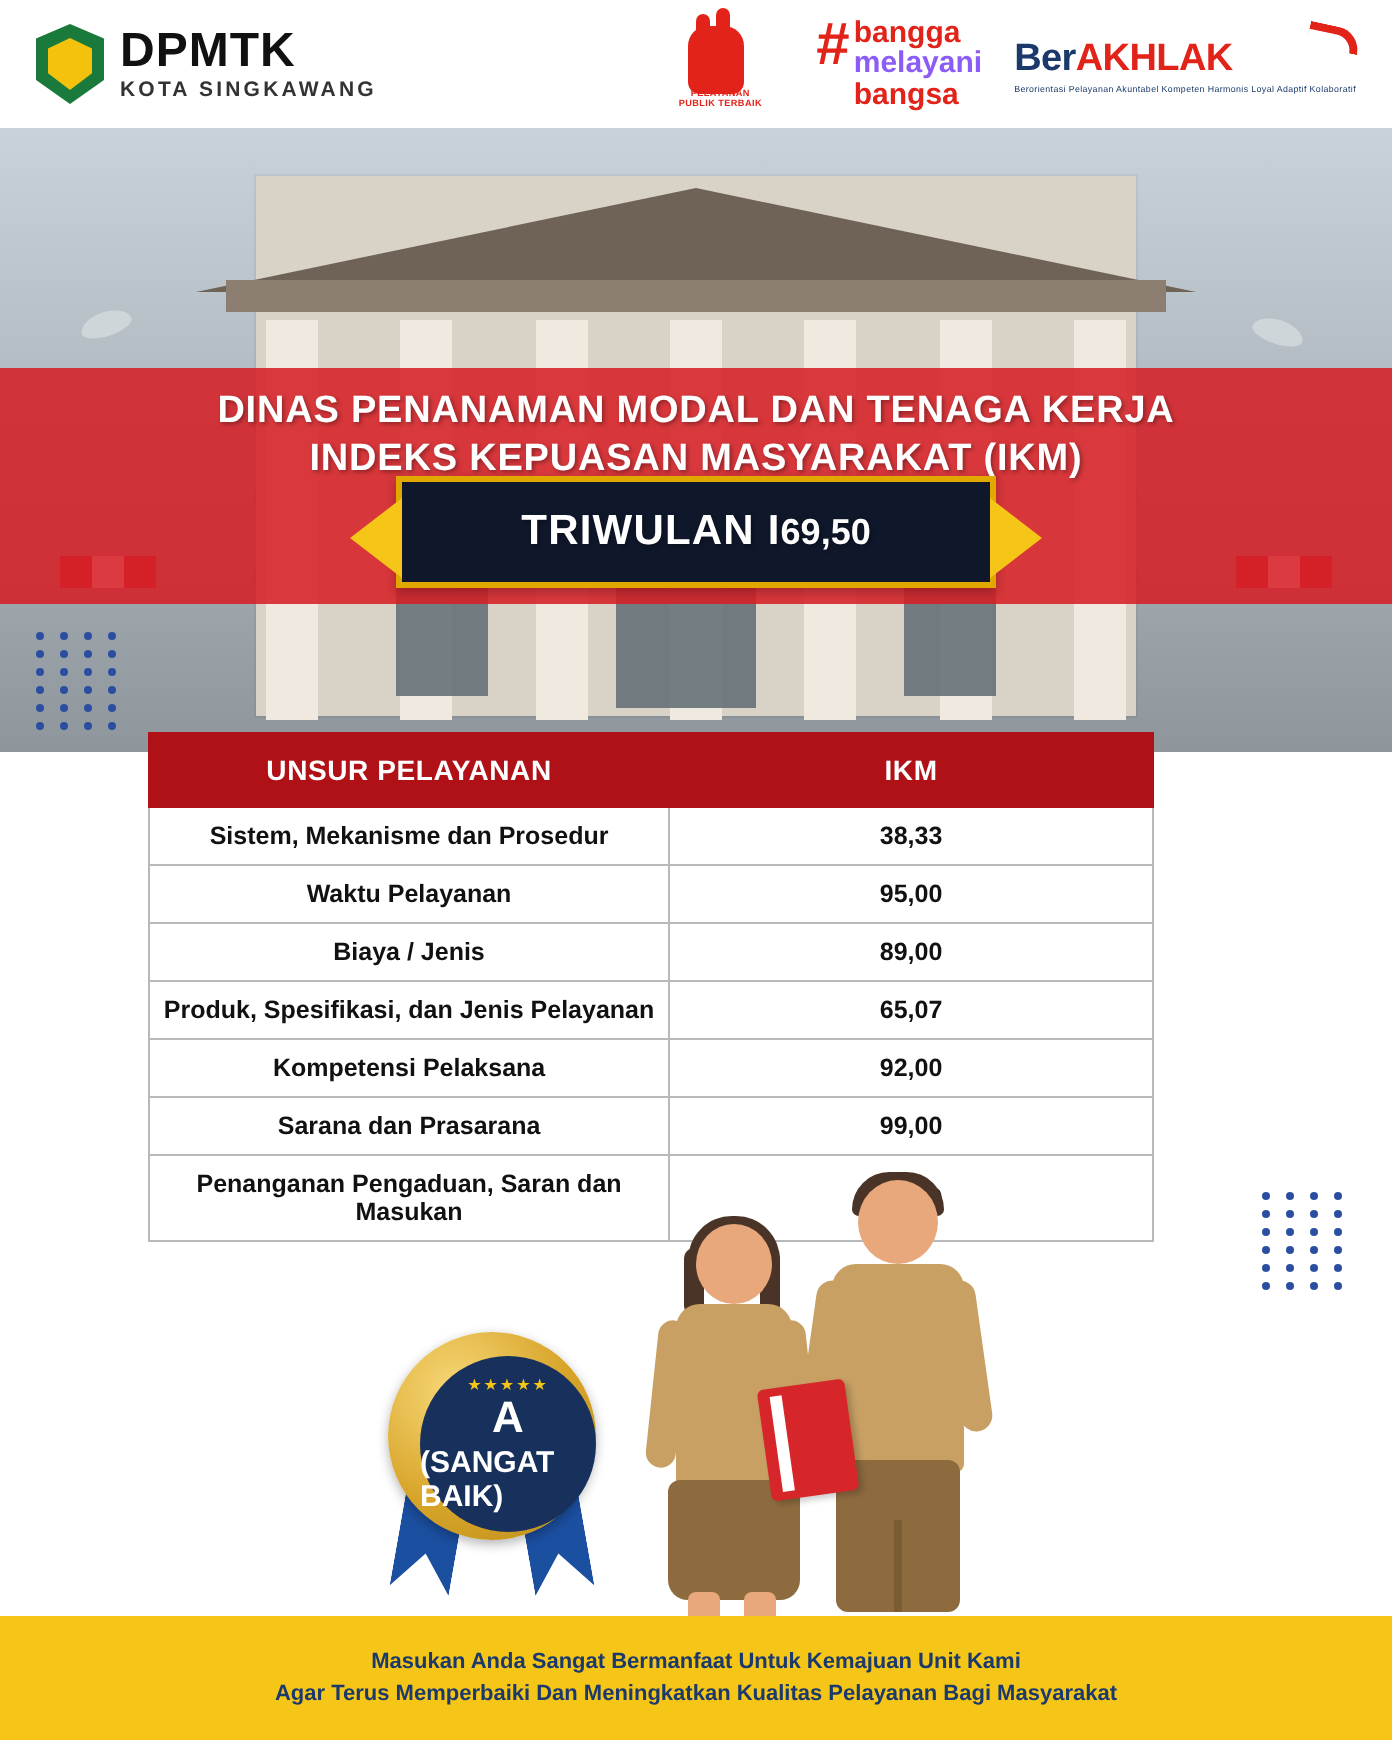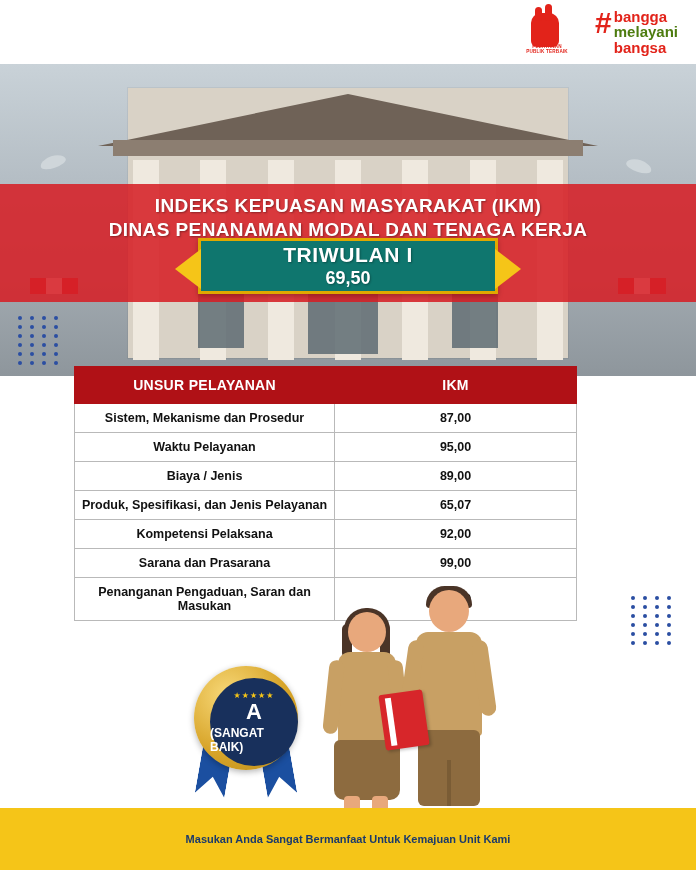--- a/index.html
+++ b/index.html
@@ -74,21 +74,21 @@
     font-size: 4.6px; font-weight: bold; color: #e2231a; letter-spacing: .2px;
   }
   .logo-bangga { line-height: 1.02; }
   .logo-bangga .hashline { display: flex; align-items: flex-start; }
   .logo-bangga .hash {
     font-size: 30px; font-weight: bold; color: #e2231a; margin-right: 2px;
     line-height: 0.95;
   }
   .logo-bangga .words { display: flex; flex-direction: column; }
   .logo-bangga .w1 { font-size: 15px; font-weight: bold; color: #e2231a; line-height: 1.02; }
-  .logo-bangga .w2 { font-size: 15px; font-weight: bold; color: #4d7c0f; line-height: 1.02; }
+  .logo-bangga .w2 { font-size: 15px; font-weight: bold; color: #8b5cf6; line-height: 1.02; }
   .logo-bangga .w3 { font-size: 15px; font-weight: bold; color: #e2231a; line-height: 1.02; }
   .logo-berakhlak { position: relative; padding-top: 2px; }
   .logo-berakhlak .bk-main {
     font-size: 19px; font-weight: bold; color: #1b3a6b; letter-spacing: -0.3px;
   }
   .logo-berakhlak .bk-main .red { color: #e2231a; }
   .logo-berakhlak .bk-sub {
     font-size: 4.4px; color: #1b3a6b; letter-spacing: .2px; margin-top: 1px;
     text-align: center;
   }
@@ -166,24 +166,24 @@
   .title-band .l3 { font-size: 19px; line-height: 1.25; }
   .title-band .l4 { font-size: 16px; line-height: 1.45; margin-top: 2px; }
 
   
   .ribbon-wrap {
     position: absolute; left: 50%; transform: translateX(-50%);
     top: 238px; z-index: 20; width: 300px; text-align: center;
   }
   .ribbon {
     position: relative;
-    background: #0f766e;
+    background: #0f172a;
     border: 3px solid #e0a800;
     height: 56px;
-    display: flex; flex-direction: column; align-items: center; justify-content: center;
+    display: flex; align-items: center; justify-content: center;
     color: #ffffff;
     box-shadow: 0 2px 5px rgba(0,0,0,.25);
   }
   .ribbon:before, .ribbon:after {
     content: ""; position: absolute; top: 8px;
     width: 0; height: 0;
     border-top: 20px solid transparent;
     border-bottom: 20px solid transparent;
   }
   .ribbon:before { left: -26px; border-right: 26px solid #f5c518; }
@@ -256,21 +256,21 @@
   }
   .medal .inner {
     position: absolute; left: 16px; top: 12px;
     width: 88px; height: 88px; border-radius: 50%;
     background: #18305c;
     display: flex; flex-direction: column; align-items: center; justify-content: center;
     color: #fff;
   }
   .medal .stars { font-size: 8px; letter-spacing: 1px; color: #f5c518; margin-bottom: 1px; }
   .medal .grade { font-size: 22px; font-weight: bold; line-height: 1; }
-  .medal .grade-label { font-size: 12px; font-weight: bold; margin-top: 3px; }
+  .medal .grade-label { font-size: 15px; font-weight: bold; margin-top: 3px; }
 
   
   .chars { position: absolute; left: 318px; bottom: 48px; width: 180px; height: 250px; z-index: 14; }
   .person { position: absolute; bottom: 0; }
   .person .head {
     position: absolute; border-radius: 50%; background: #e8a87c;
   }
   .person .hair { position: absolute; background: #4a3427; }
   .person .body { position: absolute; background: #c8a064; border-radius: 12px 12px 4px 4px; }
   .person .arm { position: absolute; background: #c8a064; border-radius: 8px; }
@@ -319,35 +319,47 @@
     color: #1b3a6b; font-size: 11px; font-weight: bold; line-height: 1.5;
     text-align: center;
   }
 </style>
 </head>
 <body>
 
 <div class="poster">
 
   <div class="header">
+    <div class="brand-left">
+      <div class="crest"></div>
+      <div class="brand-text">
+        <div class="brand-title">DPMTK</div>
+        <div class="brand-sub">KOTA SINGKAWANG</div>
+      </div>
+    </div>
     <div class="brand-right">
       <div class="logo-pelayanan">
         <div class="hand"></div>
         <div class="cap">PELAYANAN PUBLIK TERBAIK</div>
       </div>
       <div class="logo-bangga">
         <div class="hashline">
           <div class="hash">#</div>
           <div class="words">
             <div class="w1">bangga</div>
             <div class="w2">melayani</div>
             <div class="w3">bangsa</div>
           </div>
         </div>
       </div>
+      <div class="logo-berakhlak">
+        <div class="swoosh"></div>
+        <div class="bk-main"><span>Ber</span><span class="red">AKHLAK</span></div>
+        <div class="bk-sub">Berorientasi Pelayanan Akuntabel Kompeten Harmonis Loyal Adaptif Kolaboratif</div>
+      </div>
     </div>
   </div>
 
   <div class="hero">
     <div class="sky"></div>
 
     <div class="lamp" style="left:40px; top:92px;"></div>
     <div class="lamp" style="right:44px; top:96px; transform:rotate(18deg);"></div>
 
     <div class="building">
@@ -368,22 +380,22 @@
     </div>
 
     <div class="flag-red" style="left:30px; top:214px; width:16px;"></div>
     <div class="flag-white" style="left:46px; top:214px; width:16px;"></div>
     <div class="flag-red" style="left:62px; top:214px; width:16px;"></div>
     <div class="flag-red" style="right:30px; top:214px; width:16px;"></div>
     <div class="flag-white" style="right:46px; top:214px; width:16px;"></div>
     <div class="flag-red" style="right:62px; top:214px; width:16px;"></div>
 
     <div class="title-band">
+      <div class="l l2">DINAS PENANAMAN MODAL DAN TENAGA KERJA</div>
       <div class="l l1">INDEKS KEPUASAN MASYARAKAT (IKM)</div>
-      <div class="l l2">DINAS PENANAMAN MODAL DAN TENAGA KERJA</div>
       <div class="l l3">KOTA SINGKAWANG</div>
       <div class="l l4">TAHUN 2026</div>
     </div>
   </div>
 
   <div class="ribbon-wrap">
     <div class="ribbon">
       <div class="tw">TRIWULAN I</div>
       <div class="val">69,50</div>
     </div>
@@ -446,21 +458,21 @@
     <table>
       <thead>
         <tr>
           <th>UNSUR PELAYANAN</th>
           <th>IKM</th>
         </tr>
       </thead>
       <tbody>
         <tr>
           <td class="unsur">Sistem, Mekanisme dan Prosedur</td>
-          <td class="ikm">87,00</td>
+          <td class="ikm">38,33</td>
         </tr>
         <tr>
           <td class="unsur">Waktu Pelayanan</td>
           <td class="ikm">95,00</td>
         </tr>
         <tr>
           <td class="unsur">Biaya / Jenis</td>
           <td class="ikm">89,00</td>
         </tr>
         <tr>
@@ -519,15 +531,16 @@
       <div class="pants"></div>
       <div class="pantsplit"></div>
       <div class="shoeL"></div>
       <div class="shoeR"></div>
     </div>
     <div class="book"></div>
   </div>
 
   <div class="footer">
     <div>Masukan Anda Sangat Bermanfaat Untuk Kemajuan Unit Kami</div>
+    <div>Agar Terus Memperbaiki Dan Meningkatkan Kualitas Pelayanan Bagi Masyarakat</div>
   </div>
 
 </div>
 
 </body></html>

